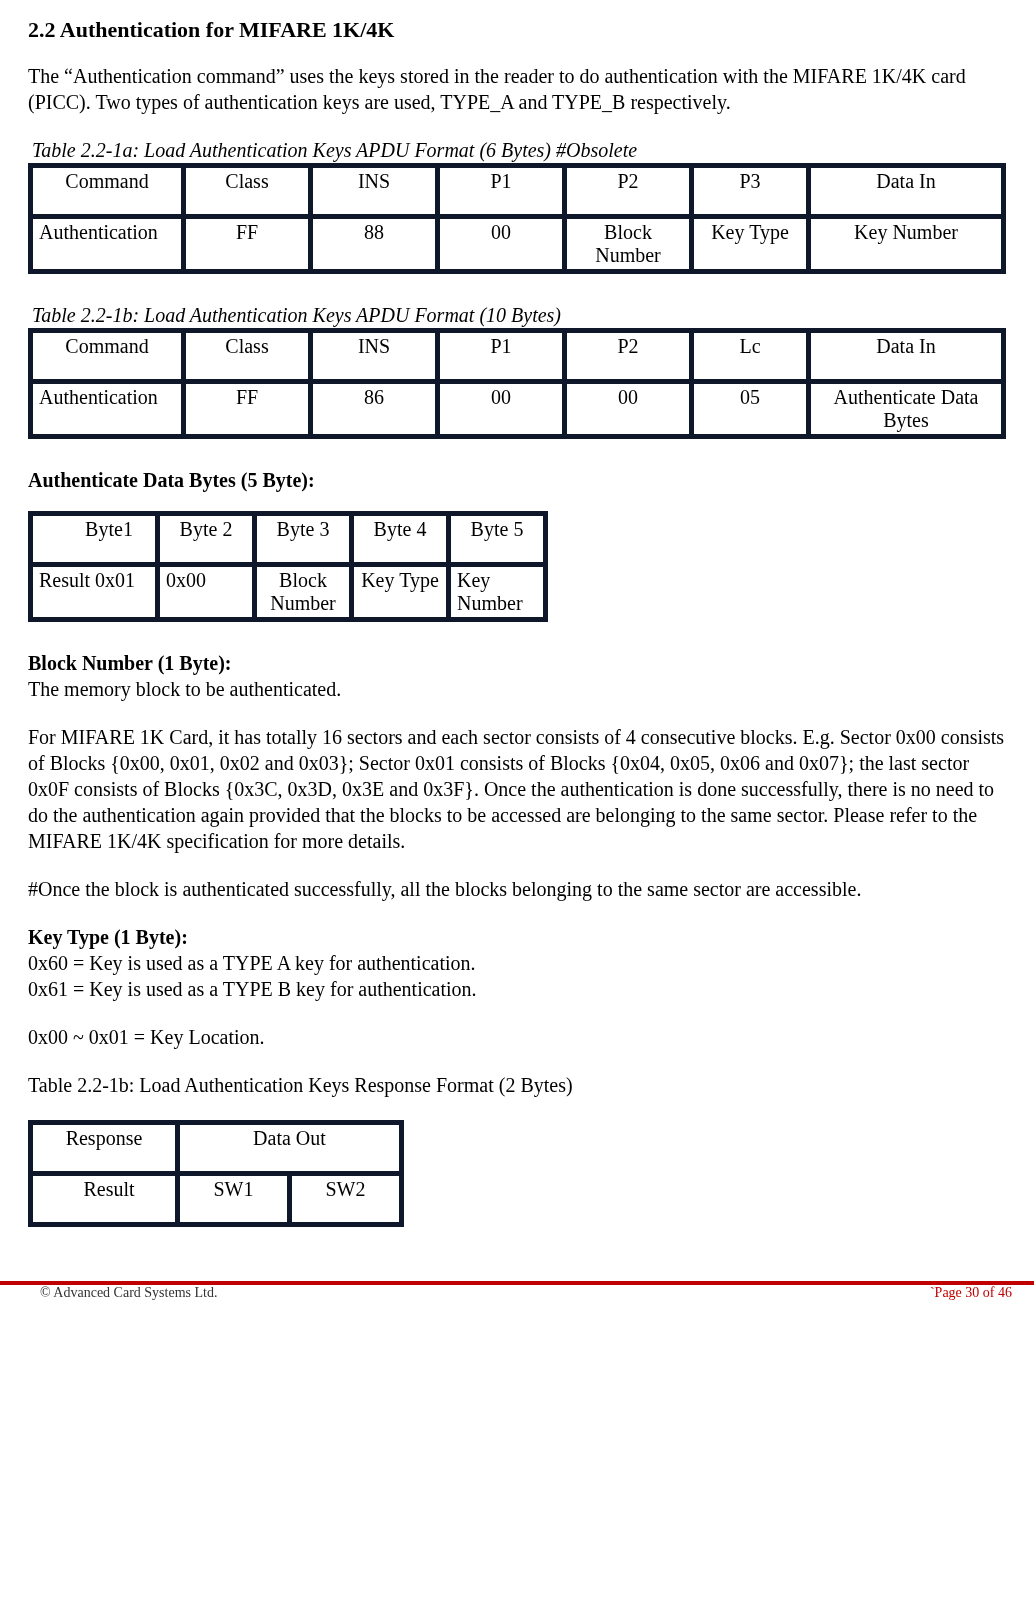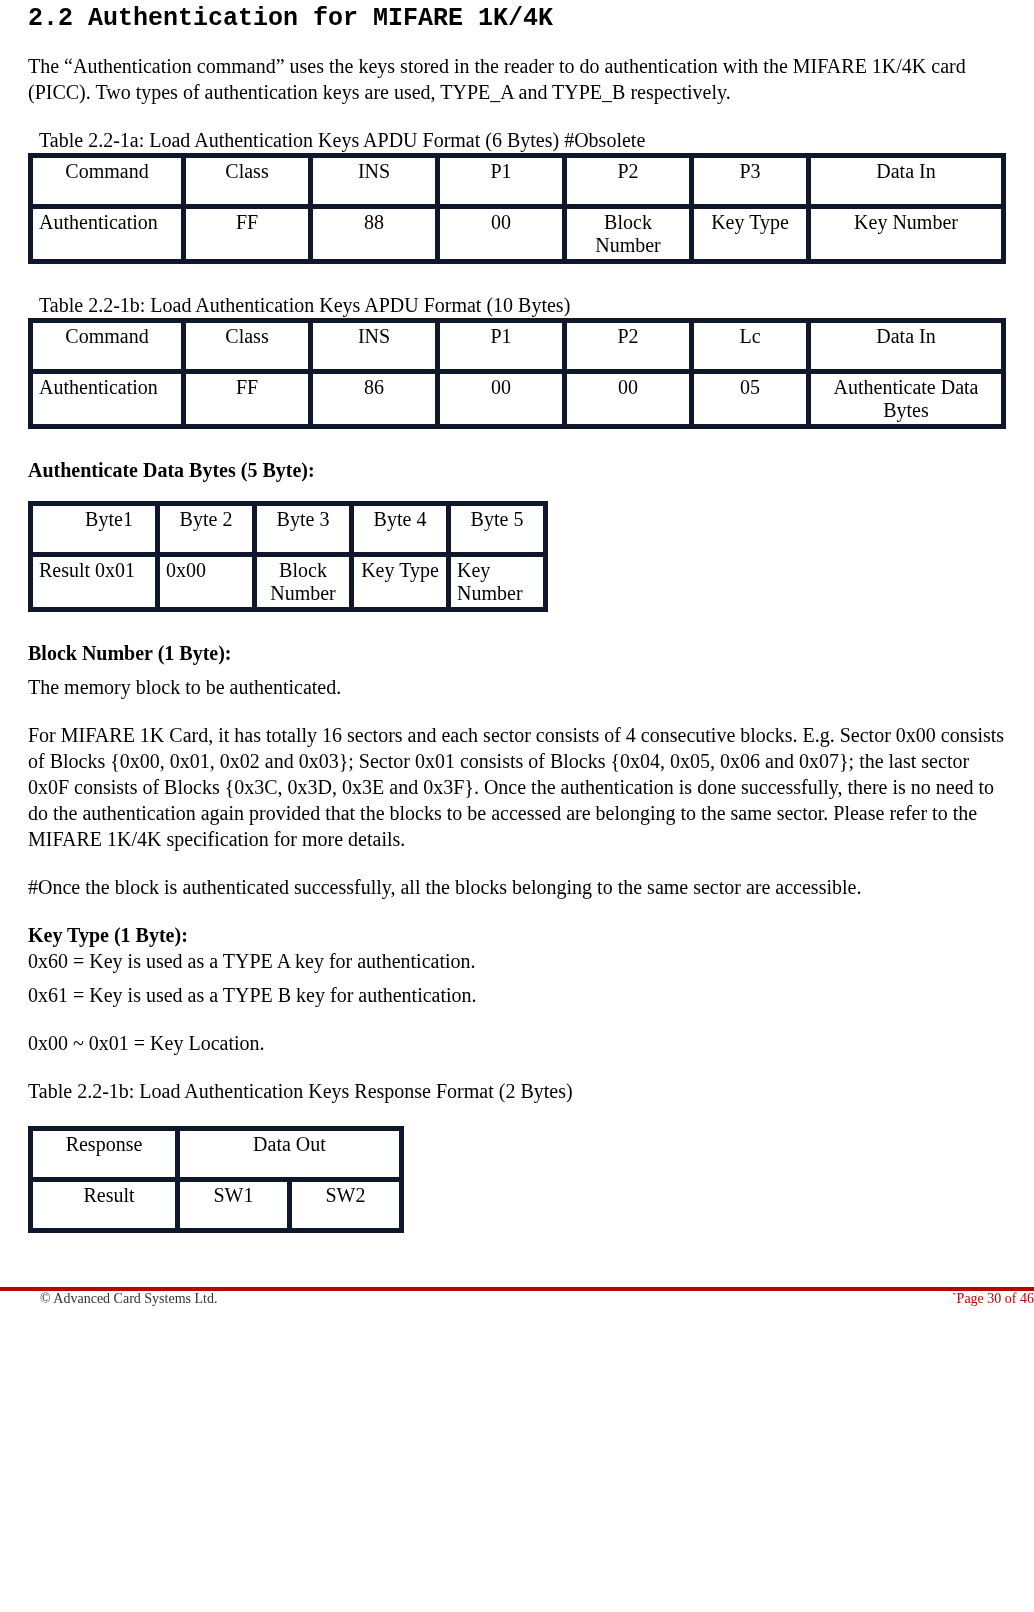--- a/index.html
+++ b/index.html
@@ -9,28 +9,27 @@
     padding: 0;
     background: #fff;
     color: #000;
     width: 1034px;
   }
   .page {
     padding: 0 28px 0 28px;
     box-sizing: border-box;
   }
   h2.section-title {
-    font-size: 25px;
+    font-size: 22px;
     font-weight: bold;
-    margin: 4px 0 20px 0;
-    font-family: Liberation Mono, monospace;
+    margin: 17px 0 20px 0;
   }
-  p { margin: 8px 0 22px 0; line-height: 1.3; }
+  p { margin: 0 0 22px 0; line-height: 1.3; }
   p.nomargin { margin: 0; }
-  .table-caption { margin: 0 0 0 11px; }
+  .table-caption { margin: 0 0 0 4px; font-style: italic; }
   table {
     border-collapse: collapse;
     margin-bottom: 28px;
   }
   td, th {
     border: 5px solid #0f172a;
     padding: 2px 6px;
     font-size: 20px;
     font-weight: normal;
     vertical-align: top;
@@ -152,14 +151,14 @@
       <td class="hcenter" style="width:95px;">SW1</td>
       <td class="hcenter" style="width:95px;">SW2</td>
     </tr>
   </tbody>
     </table>
 
 </div>
 
 <div class="footer">
   <span class="left" style="padding-left:40px;">© Advanced Card Systems Ltd.</span>
-  <span class="right" style="">`Page 30 of 46</span>
+  <span class="right" style="padding-right:22px;">`Page 30 of 46</span>
 </div>
 
 </body></html>

